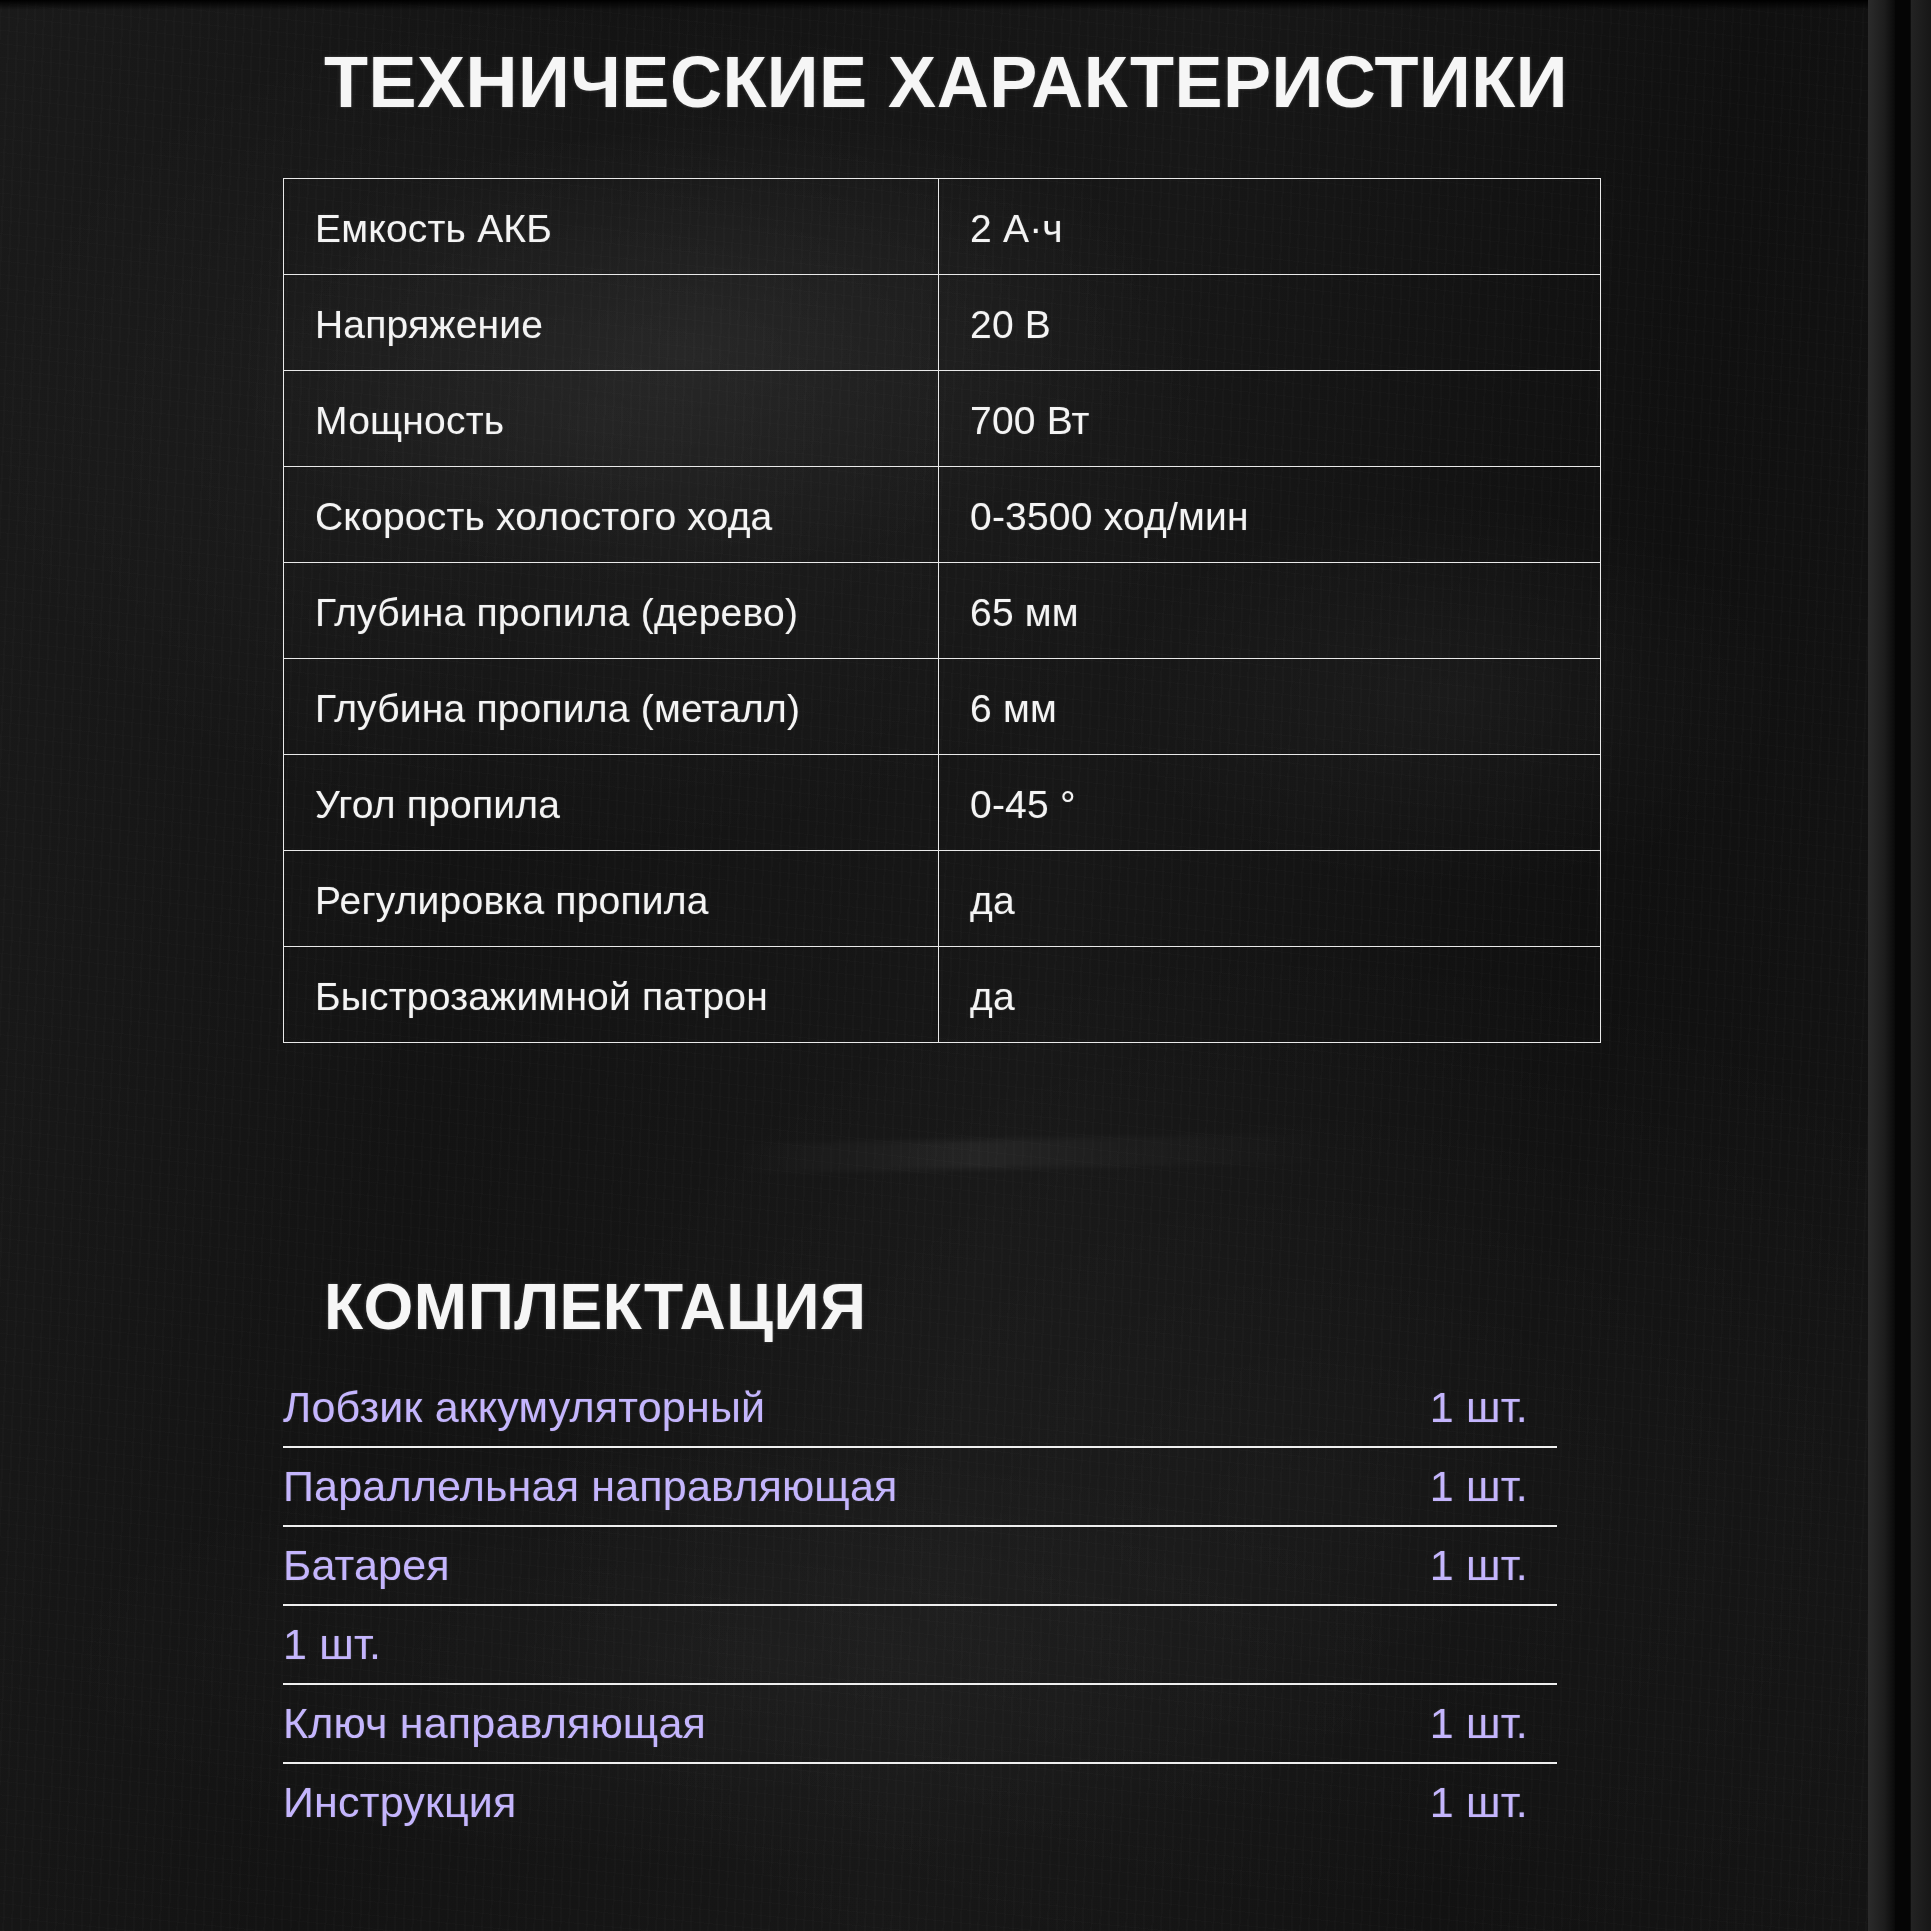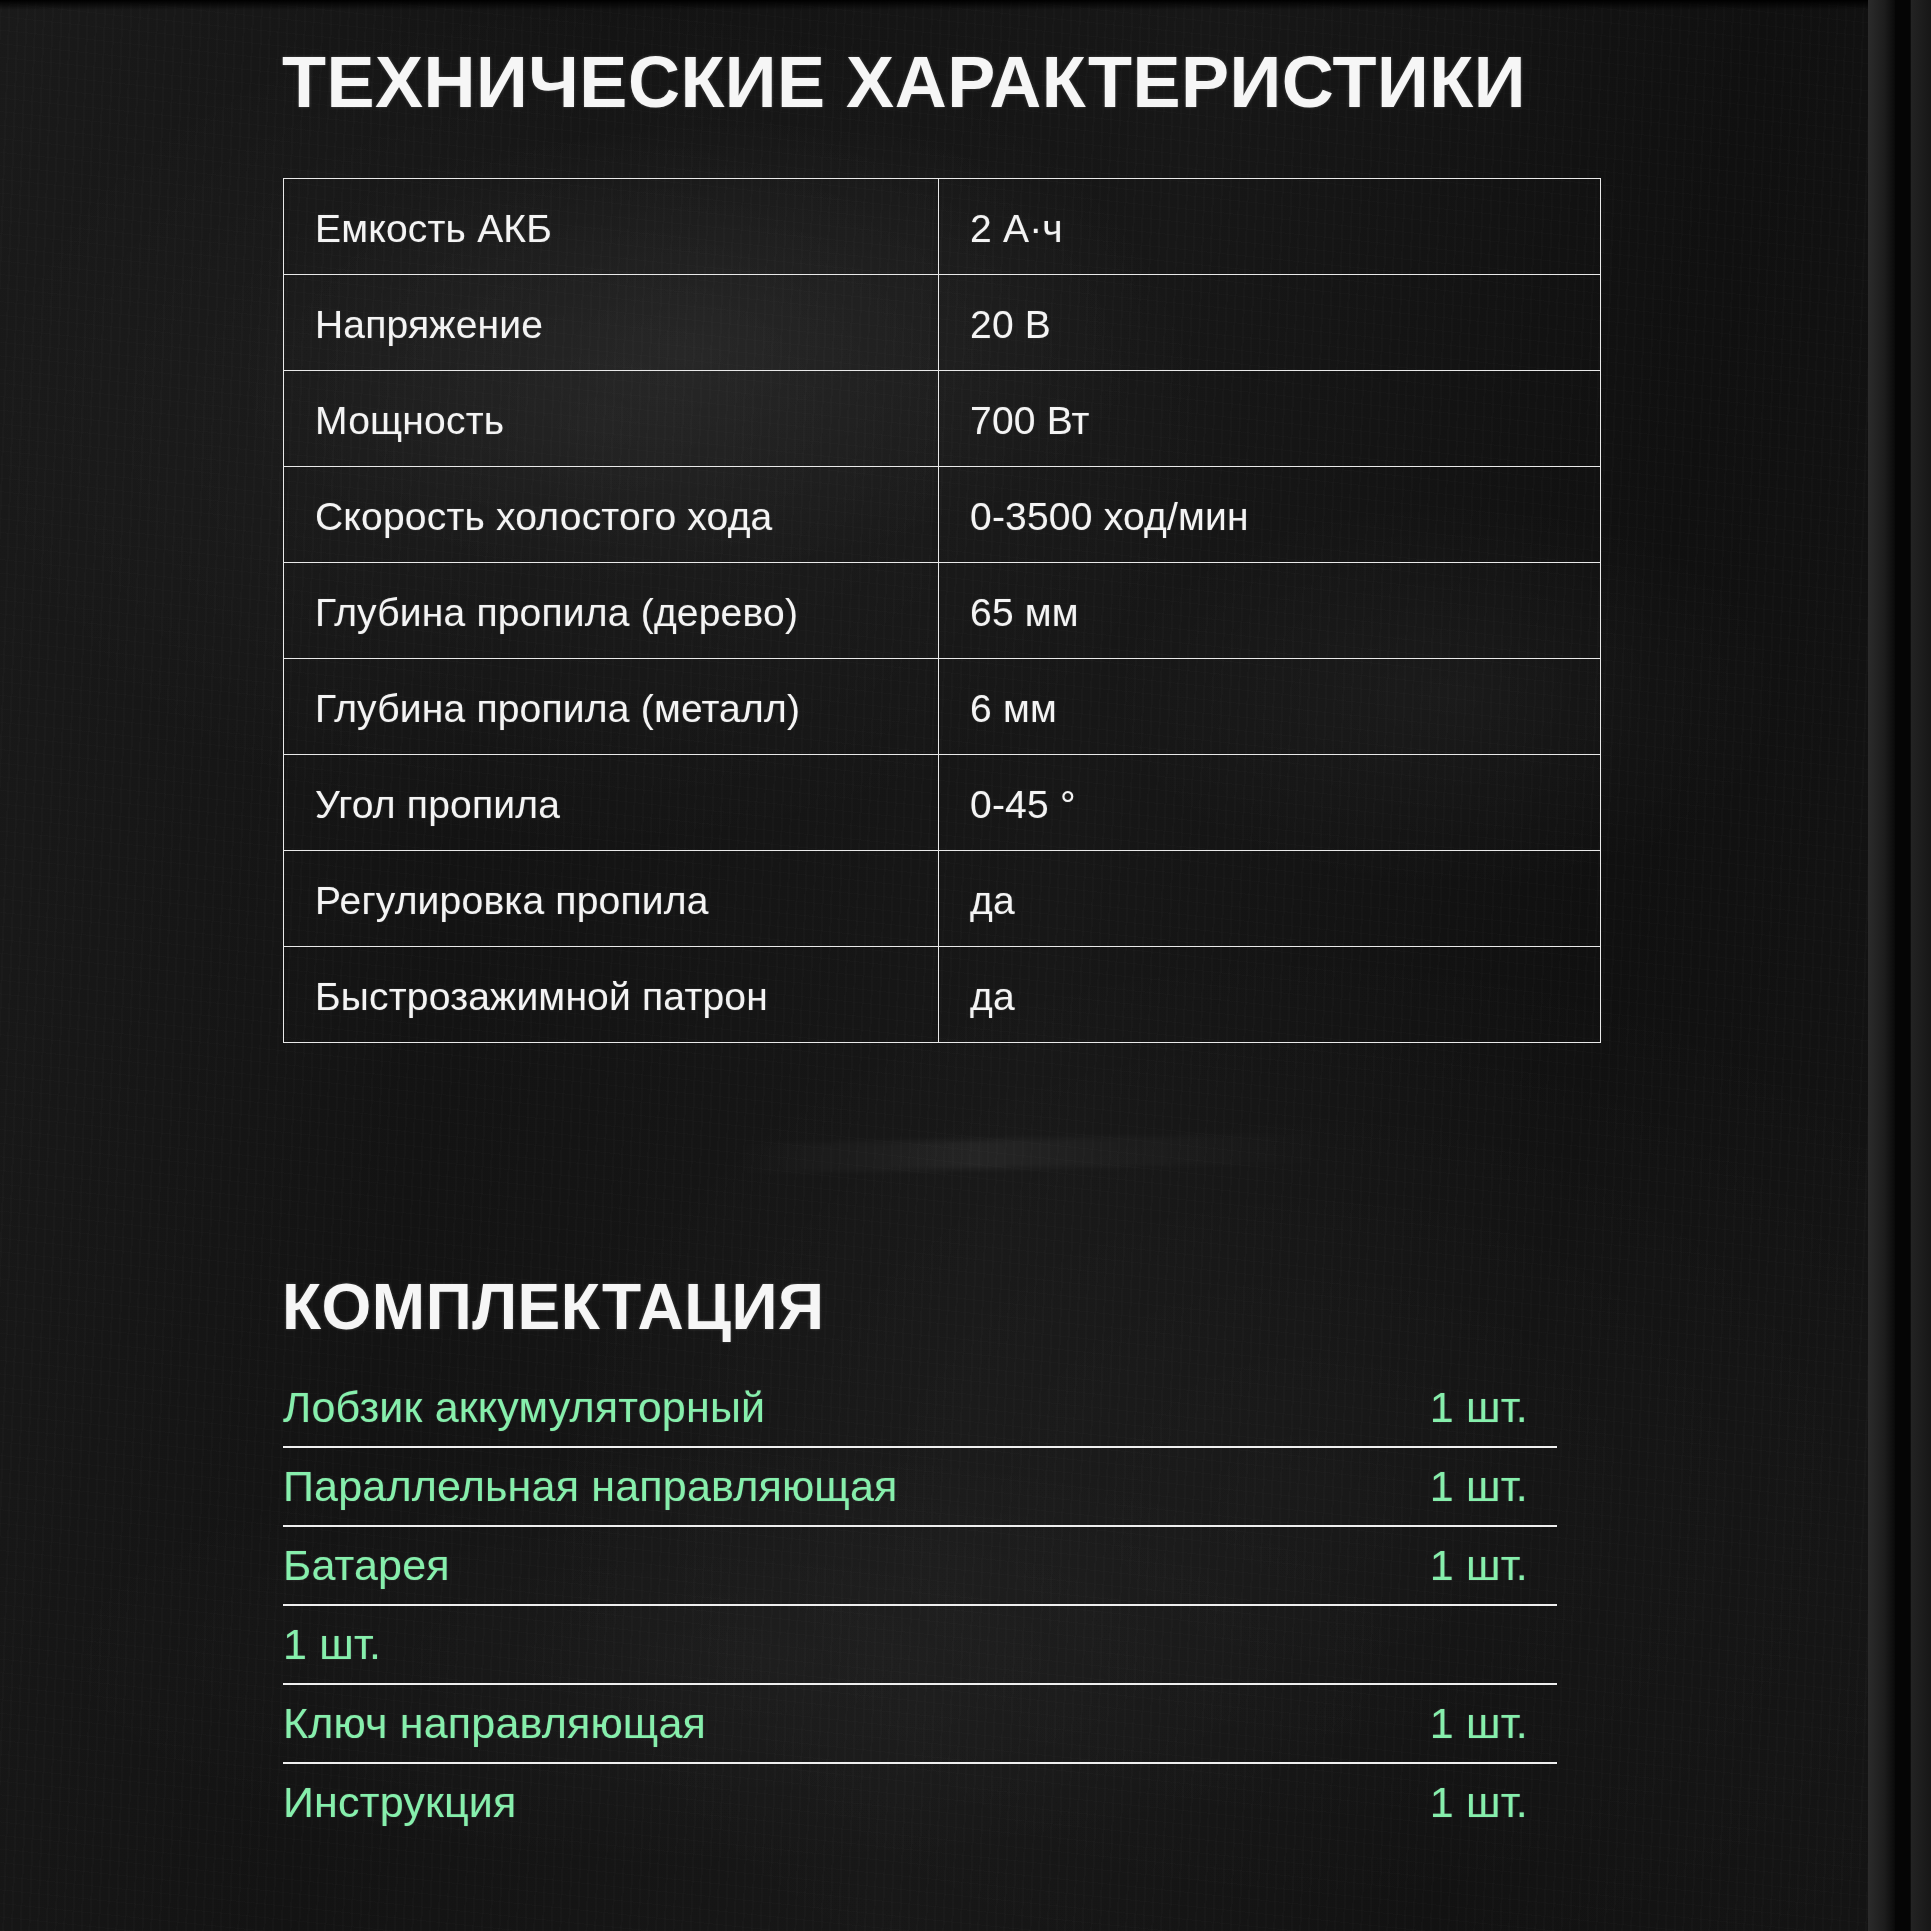--- a/index.html
+++ b/index.html
@@ -115,20 +115,21 @@
     color: #f2f2f2;
   }
 
   .section-title {
     position: absolute;
     font-weight: bold;
     letter-spacing: 0.5px;
     color: #f6f6f6;
     text-shadow: 0 0 2.9px rgba(255,255,255,0.25);
     white-space: nowrap;
+    margin-left: 42px;
   }
   #specs-title {
     left: 282px;
     top: 41px;
     font-size: 72px;
   }
   #kit-title {
     left: 282px;
     top: 1270px;
     font-size: 64px;
@@ -164,21 +165,21 @@
     top: 1369px;
     width: 1274px;
   }
   .kit-row {
     display: flex;
     align-items: center;
     justify-content: space-between;
     height: 77px;
     border-bottom: 2.9px solid #efefef;
     font-size: 43px;
-    color: #86efac;
+    color: #c4b5fd;
     letter-spacing: 0.2px;
     text-shadow: 0 0 1.9px rgba(255,255,255,0.18);
   }
   .kit-row:last-child { border-bottom: none; }
   .kit-name { white-space: nowrap; }
   .kit-qty { white-space: nowrap; padding-right: 29px; }
 </style>
 </head>
 <body>
 

